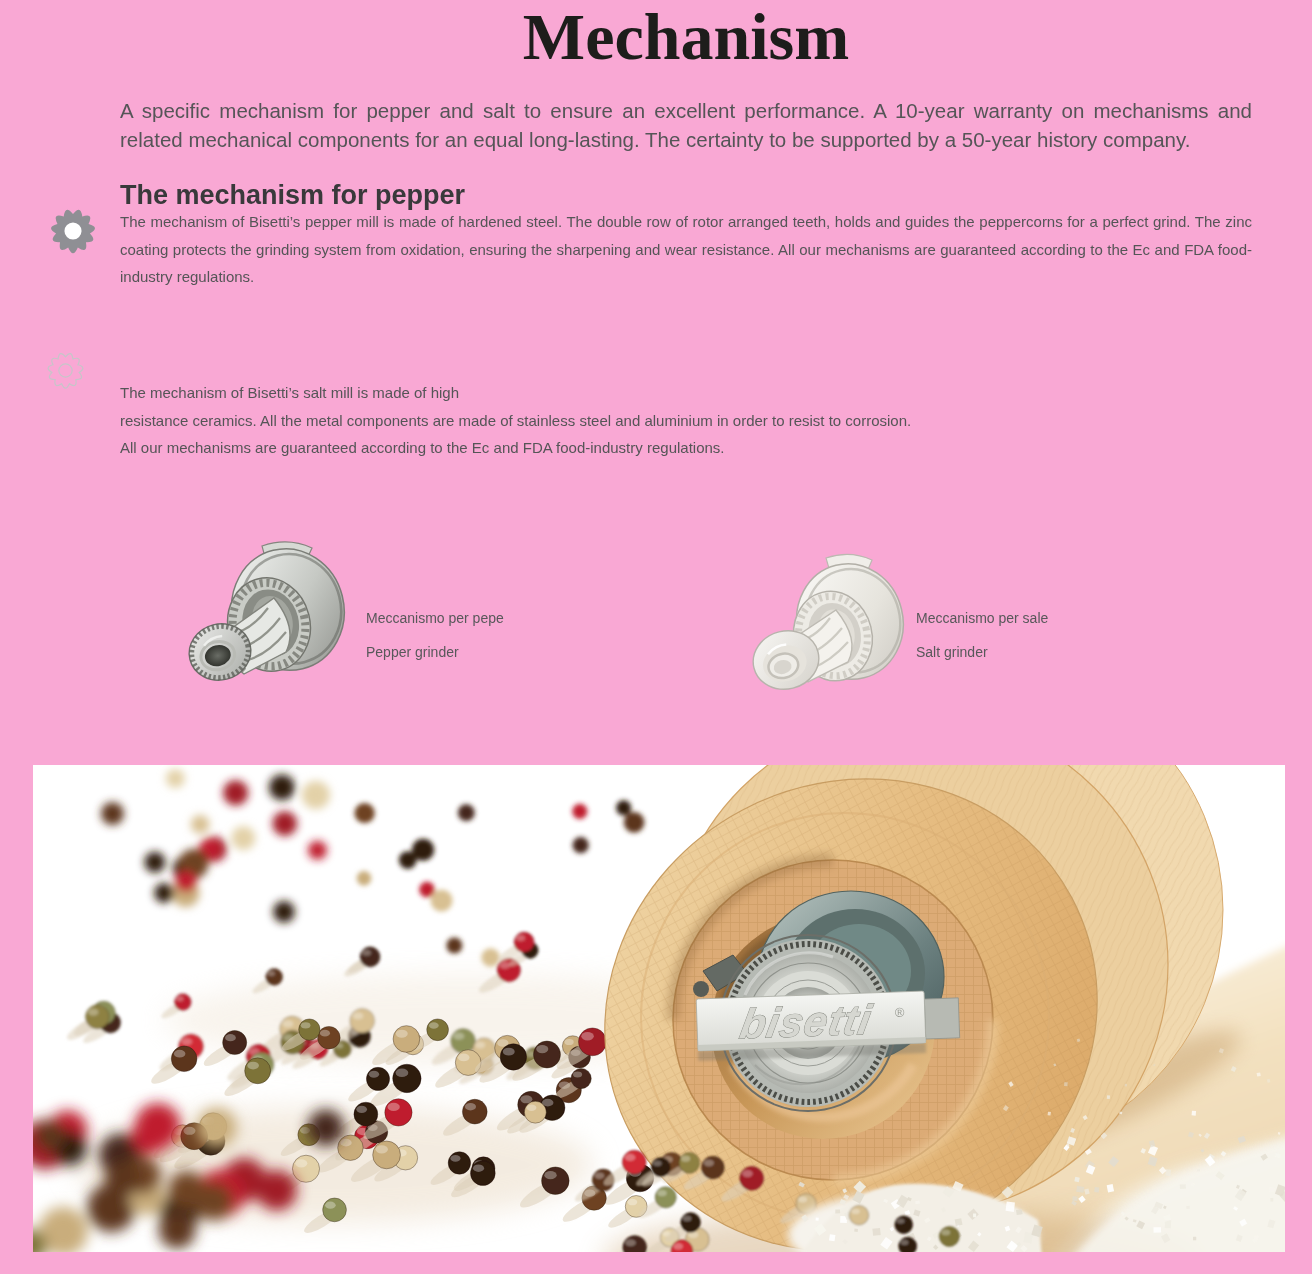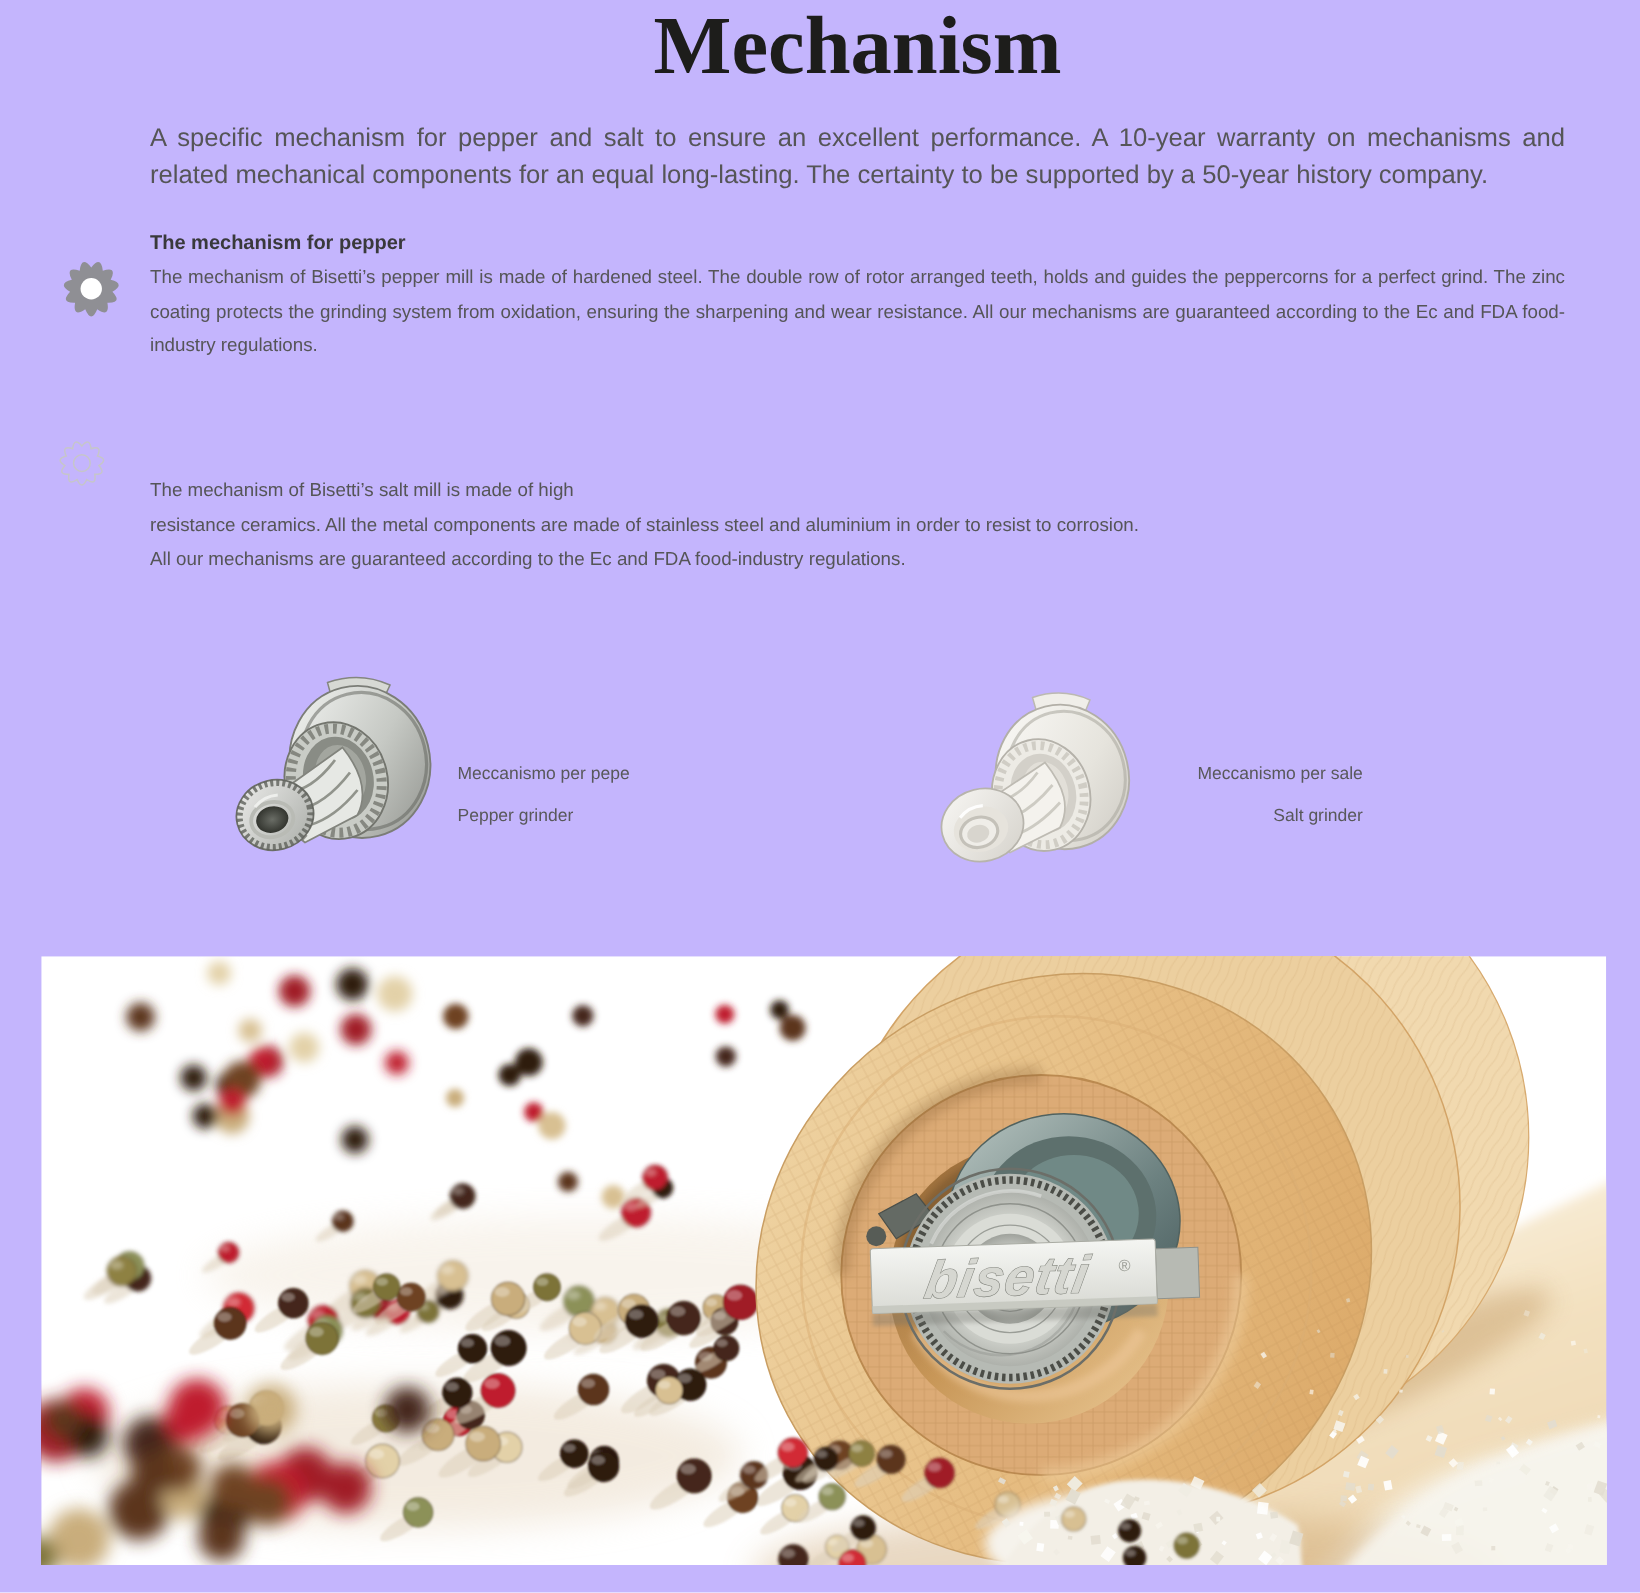--- a/index.html
+++ b/index.html
@@ -1,42 +1,42 @@
 <!DOCTYPE html>
 <html style="--c-title: #1d1d1b; --c-heading: #39393b; --c-body-text: #555557; --c-caption: #58585a; --c-icon-solid: #8f8f94; --c-icon-outline: #c6c6c9; --c-wood: #e6bd82; --c-steel: #c9ccc8; --c-ceramic: #efeeea; --c-peppercorn-red: #bf1f2d; --c-photo-surface: #f3e1c0;"><head>
 <meta charset="utf-8">
 <title>Mechanism</title>
 <style>
   html,body{margin:0;padding:0;background:#ffffff;}
-  .page{position:relative;width:1312px;height:1274px;background:#c4b5fd;overflow:hidden;
+  .page{position:relative;width:1312px;height:1274px;background:#f9a8d4;overflow:hidden;
         font-family:"Liberation Sans", sans-serif;}
   .title{position:absolute;left:120px;top:2px;width:1132px;margin:0;text-align:center;
          font-family:"Liberation Serif", serif;font-weight:bold;font-size:66px;line-height:1.05;
          color:var(--c-title,#1d1d1b);letter-spacing:0;}
   .intro{position:absolute;left:120px;top:96px;width:1132px;margin:0;
          font-size:20.5px;line-height:29px;color:var(--c-body-text,#555557);
          text-align:justify;}
-  .sec-h{position:absolute;left:120px;width:1132px;margin:0;font-size:16px;line-height:26px;
+  .sec-h{position:absolute;left:120px;width:1132px;margin:0;font-size:27px;line-height:26px;
          font-weight:bold;color:var(--c-heading,#39393b);}
   .h-pepper{top:182px;}
   .h-salt{top:352px;}
   .sec-b{position:absolute;left:120px;width:1132px;margin:0;font-size:15px;line-height:27.5px;
          color:var(--c-body-text,#555557);text-align:justify;}
   .b-pepper{top:208px;}
   .b-salt{top:379px;white-space:pre-line;}
   .gear{position:absolute;}
   .gear-pepper{left:46px;top:204px;width:54px;height:54px;}
   .gear-salt{left:42px;top:347px;width:47px;height:47px;}
   .gear svg{width:100%;height:100%;display:block;}
   .fig{position:absolute;margin:0;}
   .fig-pepper{left:178px;top:536px;}
   .fig-salt{left:744px;top:546px;}
   .cap{position:absolute;font-size:14px;line-height:23px;color:var(--c-caption,#58585a);}
   .cap-pepper{left:366px;top:607px;}
-  .cap-salt{left:958px;top:607px;text-align:right;}
+  .cap-salt{left:916px;top:607px;}
   .cap-line + .cap-line{margin-top:11px;}
   #photo{position:absolute;left:33px;top:765px;display:block;}
 </style>
 </head>
 <body>
 
 <div class="page">
 
   <h1 class="title">Mechanism</h1>
   <p class="intro">A specific mechanism for pepper and salt to ensure an excellent performance. A 10-year warranty on mechanisms and related mechanical components for an equal long-lasting. The certainty to be supported by a 50-year history company.</p>

